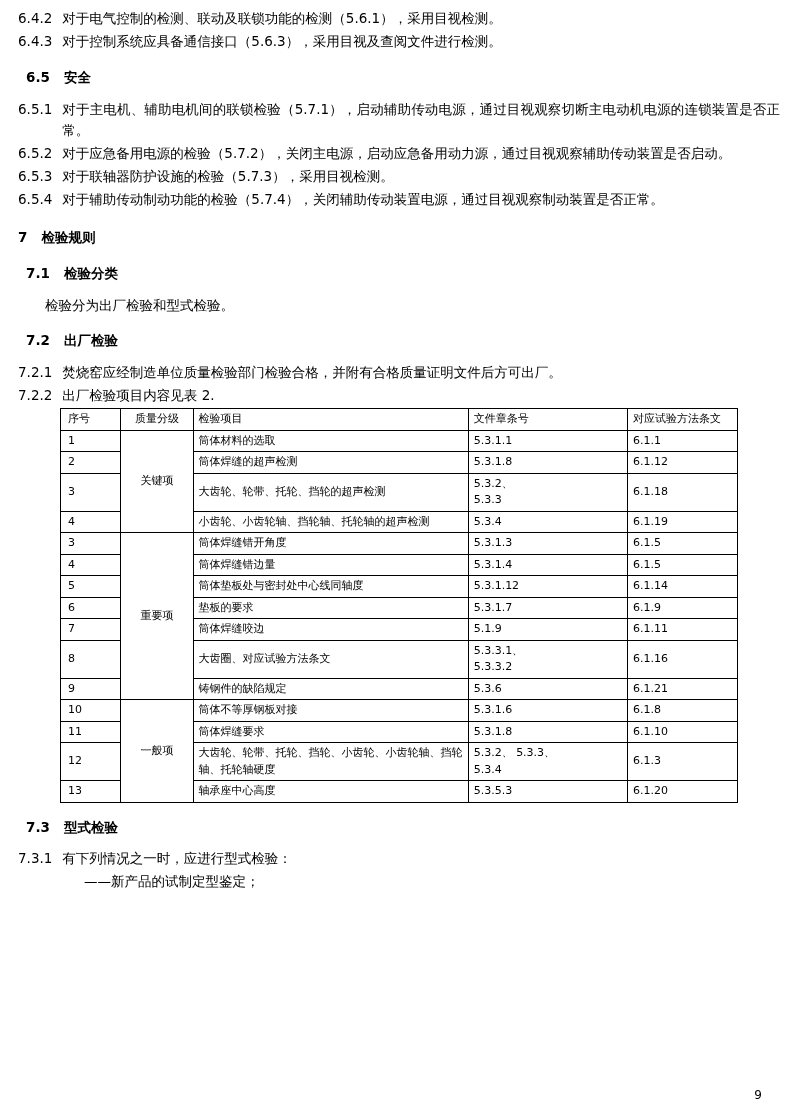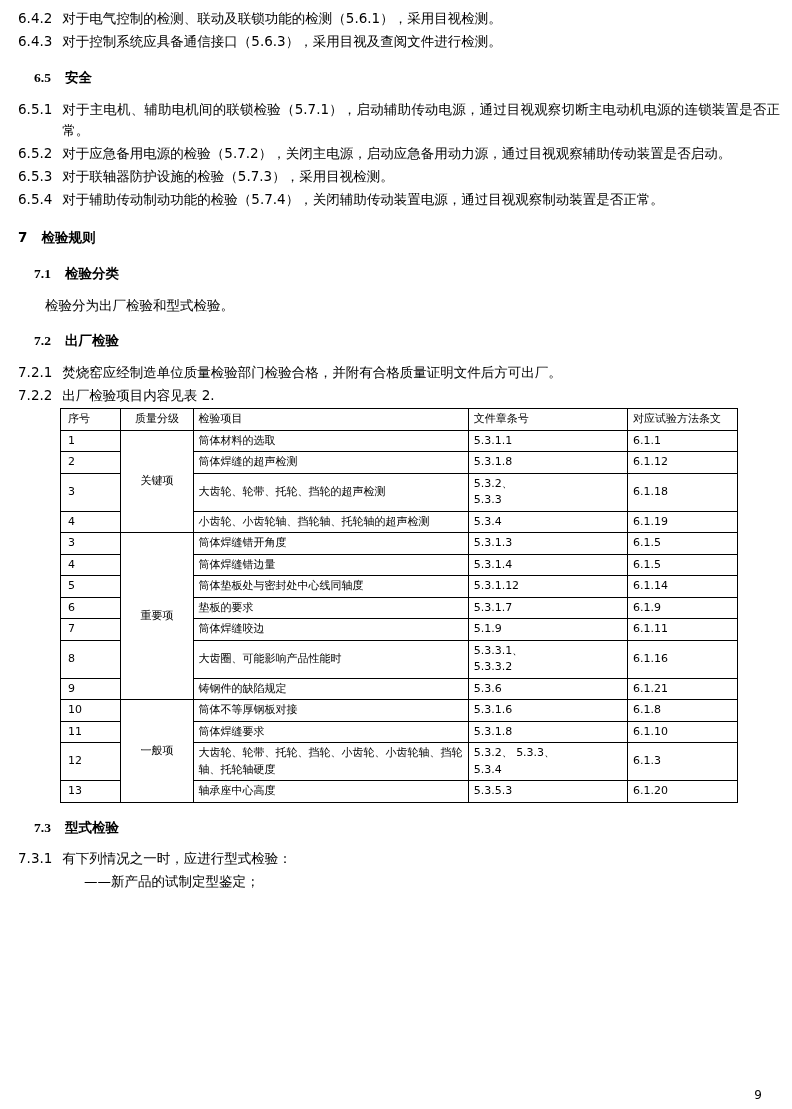--- a/index.html
+++ b/index.html
@@ -47,22 +47,21 @@
     margin: 16px 0 12px 0;
     display: flex;
     align-items: flex-start;
   }
   .heading .num {
     flex: 0 0 auto;
     padding-right: 14px;
     white-space: nowrap;
   }
   .heading.sub {
-    margin: 14px 0 10px 16px;
-    font-family: Liberation Serif, serif;
+    margin: 14px 0 10px 8px;
   }
   .indent2 {
     text-indent: 2em;
   }
 
   .table-title {
     text-align: center;
     font-weight: bold;
     margin: 12px 0 6px 0;
     letter-spacing: 0.5px;
@@ -227,21 +226,21 @@
           <td class="c-method">6.1.9</td>
         </tr>
         <tr>
           <td class="c-idx">7</td>
           <td class="c-item">筒体焊缝咬边</td>
           <td class="c-clause">5.1.9</td>
           <td class="c-method">6.1.11</td>
         </tr>
         <tr>
           <td class="c-idx">8</td>
-          <td class="c-item">大齿圈、可能影响产品性能时</td>
+          <td class="c-item">大齿圈、对应试验方法条文</td>
           <td class="c-clause">5.3.3.1、<br>5.3.3.2</td>
           <td class="c-method">6.1.16</td>
         </tr>
         <tr>
           <td class="c-idx">9</td>
           <td class="c-item">铸钢件的缺陷规定</td>
           <td class="c-clause">5.3.6</td>
           <td class="c-method">6.1.21</td>
         </tr>
         <tr>

